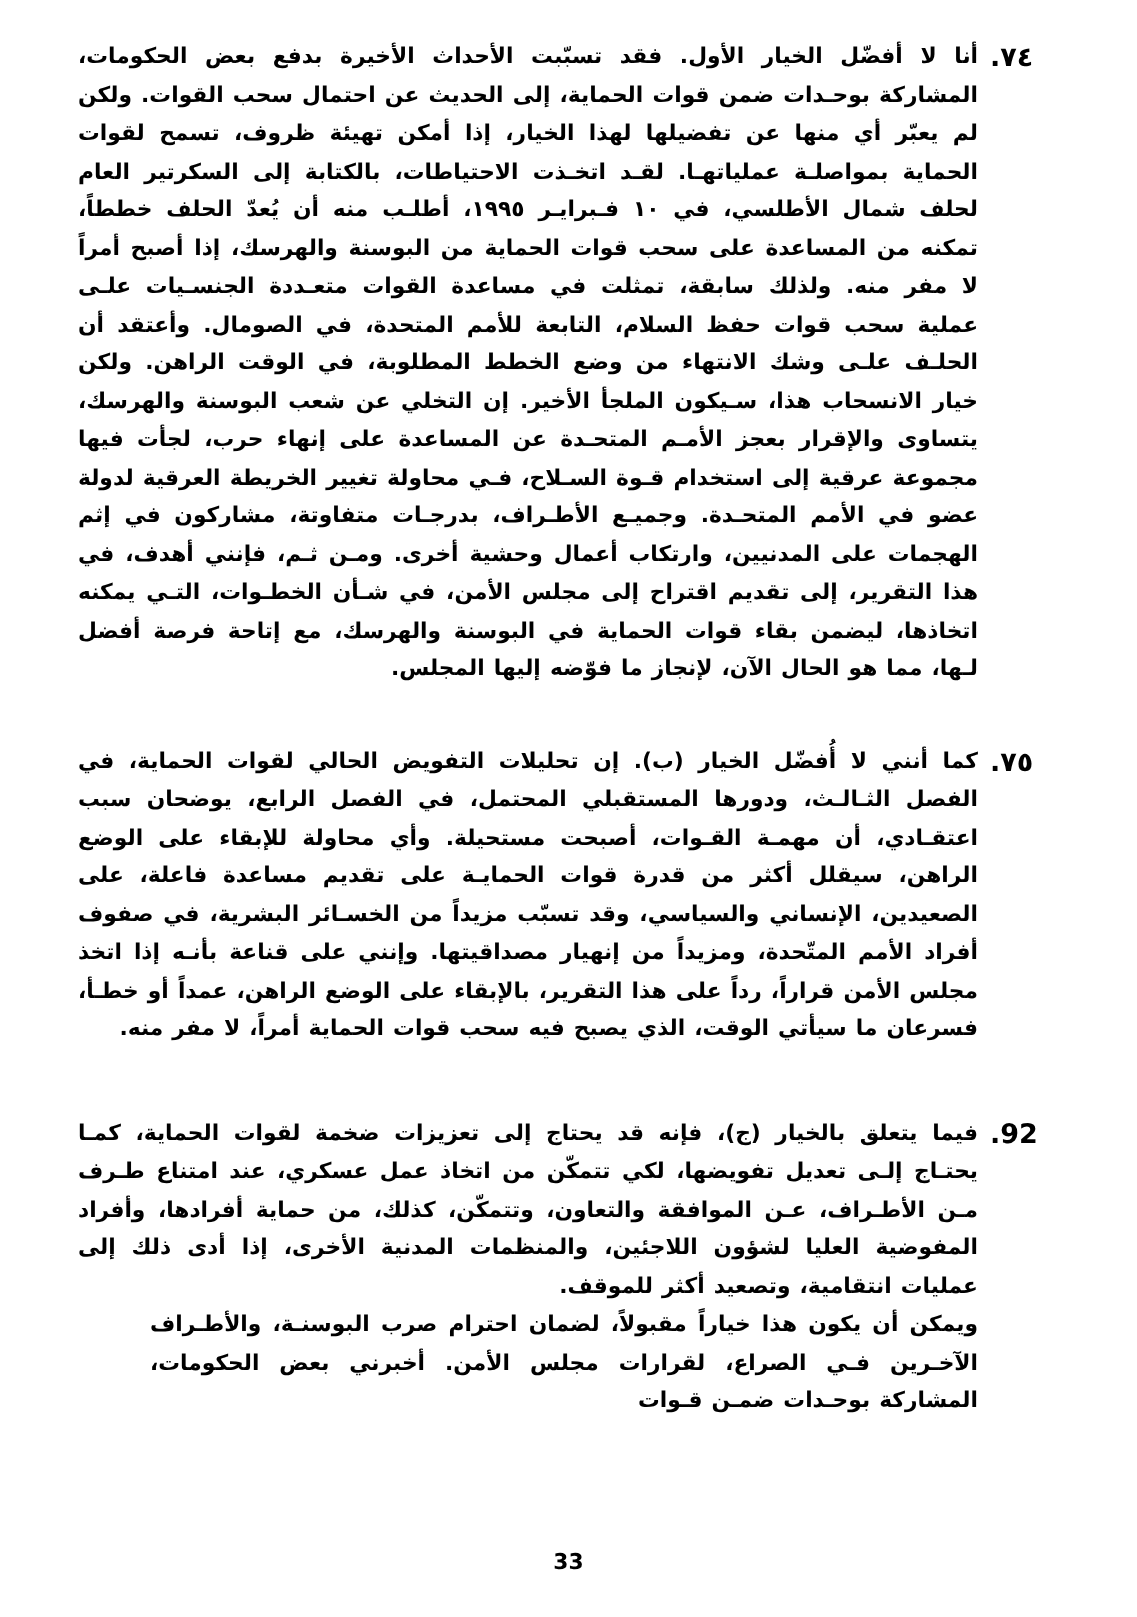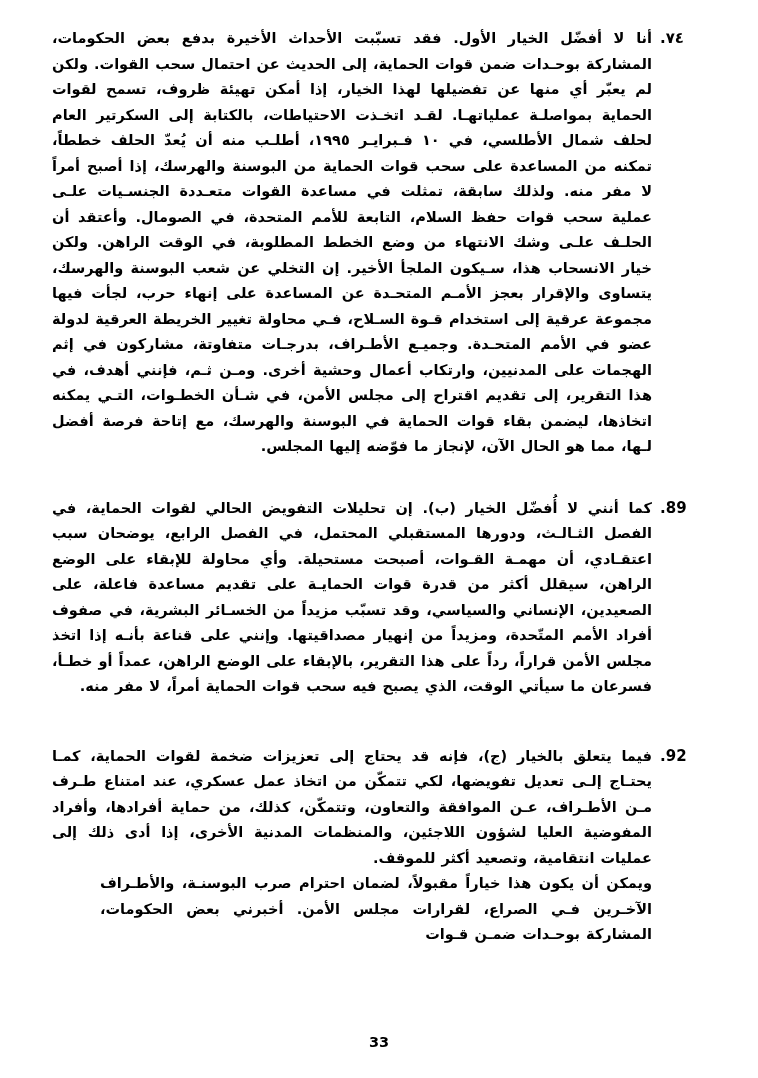--- a/index.html
+++ b/index.html
@@ -27,21 +27,21 @@
     display: flex;
     flex-direction: row;
     align-items: flex-start;
     margin-bottom: 36px;
   }
   .para-num {
     flex: 0 0 auto;
     width: 40px;
     text-align: left;
     padding-left: 8px;
-    font-size: 15px;
+    font-size: 18px;
     line-height: 25.5px;
     font-weight: bold;
     letter-spacing: 0px;
     white-space: nowrap;
   }
   .para-body {
     flex: 1 1 auto;
     font-size: 14.5px;
     line-height: 25.5px;
     font-weight: bold;
@@ -77,21 +77,21 @@
   <div class="content">
 
     <div class="para">
       <div class="para-num">٧٤.</div>
       <div class="para-body">
         <span class="blk">أنا لا أفضّل الخيار الأول. فقد تسبّبت الأحداث الأخيرة بدفع بعض الحكومات، المشاركة بوحـدات ضمن قوات الحماية، إلى الحديث عن احتمال سحب القوات. ولكن لم يعبّر أي منها عن تفضيلها لهذا الخيار، إذا أمكن تهيئة ظروف، تسمح لقوات الحماية بمواصلـة عملياتهـا. لقـد اتخـذت الاحتياطات، بالكتابة إلى السكرتير العام لحلف شمال الأطلسي، في ١٠ فـبرايـر ١٩٩٥، أطلـب منه أن يُعدّ الحلف خططاً، تمكنه من المساعدة على سحب قوات الحماية من البوسنة والهرسك، إذا أصبح أمراً لا مفر منه. ولذلك سابقة، تمثلت في مساعدة القوات متعـددة الجنسـيات علـى عملية سحب قوات حفظ السلام، التابعة للأمم المتحدة، في الصومال. وأعتقد أن الحلـف علـى وشك الانتهاء من وضع الخطط المطلوبة، في الوقت الراهن. ولكن خيار الانسحاب هذا، سـيكون الملجأ الأخير. إن التخلي عن شعب البوسنة والهرسك، يتساوى والإقرار بعجز الأمـم المتحـدة عن المساعدة على إنهاء حرب، لجأت فيها مجموعة عرقية إلى استخدام قـوة السـلاح، فـي محاولة تغيير الخريطة العرقية لدولة عضو في الأمم المتحـدة. وجميـع الأطـراف، بدرجـات متفاوتة، مشاركون في إثم الهجمات على المدنيين، وارتكاب أعمال وحشية أخرى. ومـن ثـم، فإنني أهدف، في هذا التقرير، إلى تقديم اقتراح إلى مجلس الأمن، في شـأن الخطـوات، التـي يمكنه اتخاذها، ليضمن بقاء قوات الحماية في البوسنة والهرسك، مع إتاحة فرصة أفضل لـها، مما هو الحال الآن، لإنجاز ما فوّضه إليها المجلس.</span>
       </div>
     </div>
 
     <div class="para gap-large">
-      <div class="para-num">89.</div>
+      <div class="para-num">٧٥.</div>
       <div class="para-body">
         <span class="blk">كما أنني لا أُفضّل الخيار (ب). إن تحليلات التفويض الحالي لقوات الحماية، في الفصل الثـالـث، ودورها المستقبلي المحتمل، في الفصل الرابع، يوضحان سبب اعتقـادي، أن مهمـة القـوات، أصبحت مستحيلة. وأي محاولة للإبقاء على الوضع الراهن، سيقلل أكثر من قدرة قوات الحمايـة على تقديم مساعدة فاعلة، على الصعيدين، الإنساني والسياسي، وقد تسبّب مزيداً من الخسـائر البشرية، في صفوف أفراد الأمم المتّحدة، ومزيداً من إنهيار مصداقيتها. وإنني على قناعة بأنـه إذا اتخذ مجلس الأمن قراراً، رداً على هذا التقرير، بالإبقاء على الوضع الراهن، عمداً أو خطـأ، فسرعان ما سيأتي الوقت، الذي يصبح فيه سحب قوات الحماية أمراً، لا مفر منه.</span>
       </div>
     </div>
 
     <div class="para">
       <div class="para-num">92.</div>
       <div class="para-body">
         <span class="blk">فيما يتعلق بالخيار (ج)، فإنه قد يحتاج إلى تعزيزات ضخمة لقوات الحماية، كمـا يحتـاج إلـى تعديل تفويضها، لكي تتمكّن من اتخاذ عمل عسكري، عند امتناع طـرف مـن الأطـراف، عـن الموافقة والتعاون، وتتمكّن، كذلك، من حماية أفرادها، وأفراد المفوضية العليا لشؤون اللاجئين، والمنظمات المدنية الأخرى، إذا أدى ذلك إلى عمليات انتقامية، وتصعيد أكثر للموقف.</span>
         <span class="blk">ويمكن أن يكون هذا خياراً مقبولاً، لضمان احترام صرب البوسنـة، والأطـراف الآخـرين فـي الصراع، لقرارات مجلس الأمن. أخبرني بعض الحكومات، المشاركة بوحـدات ضمـن قـوات</span>

